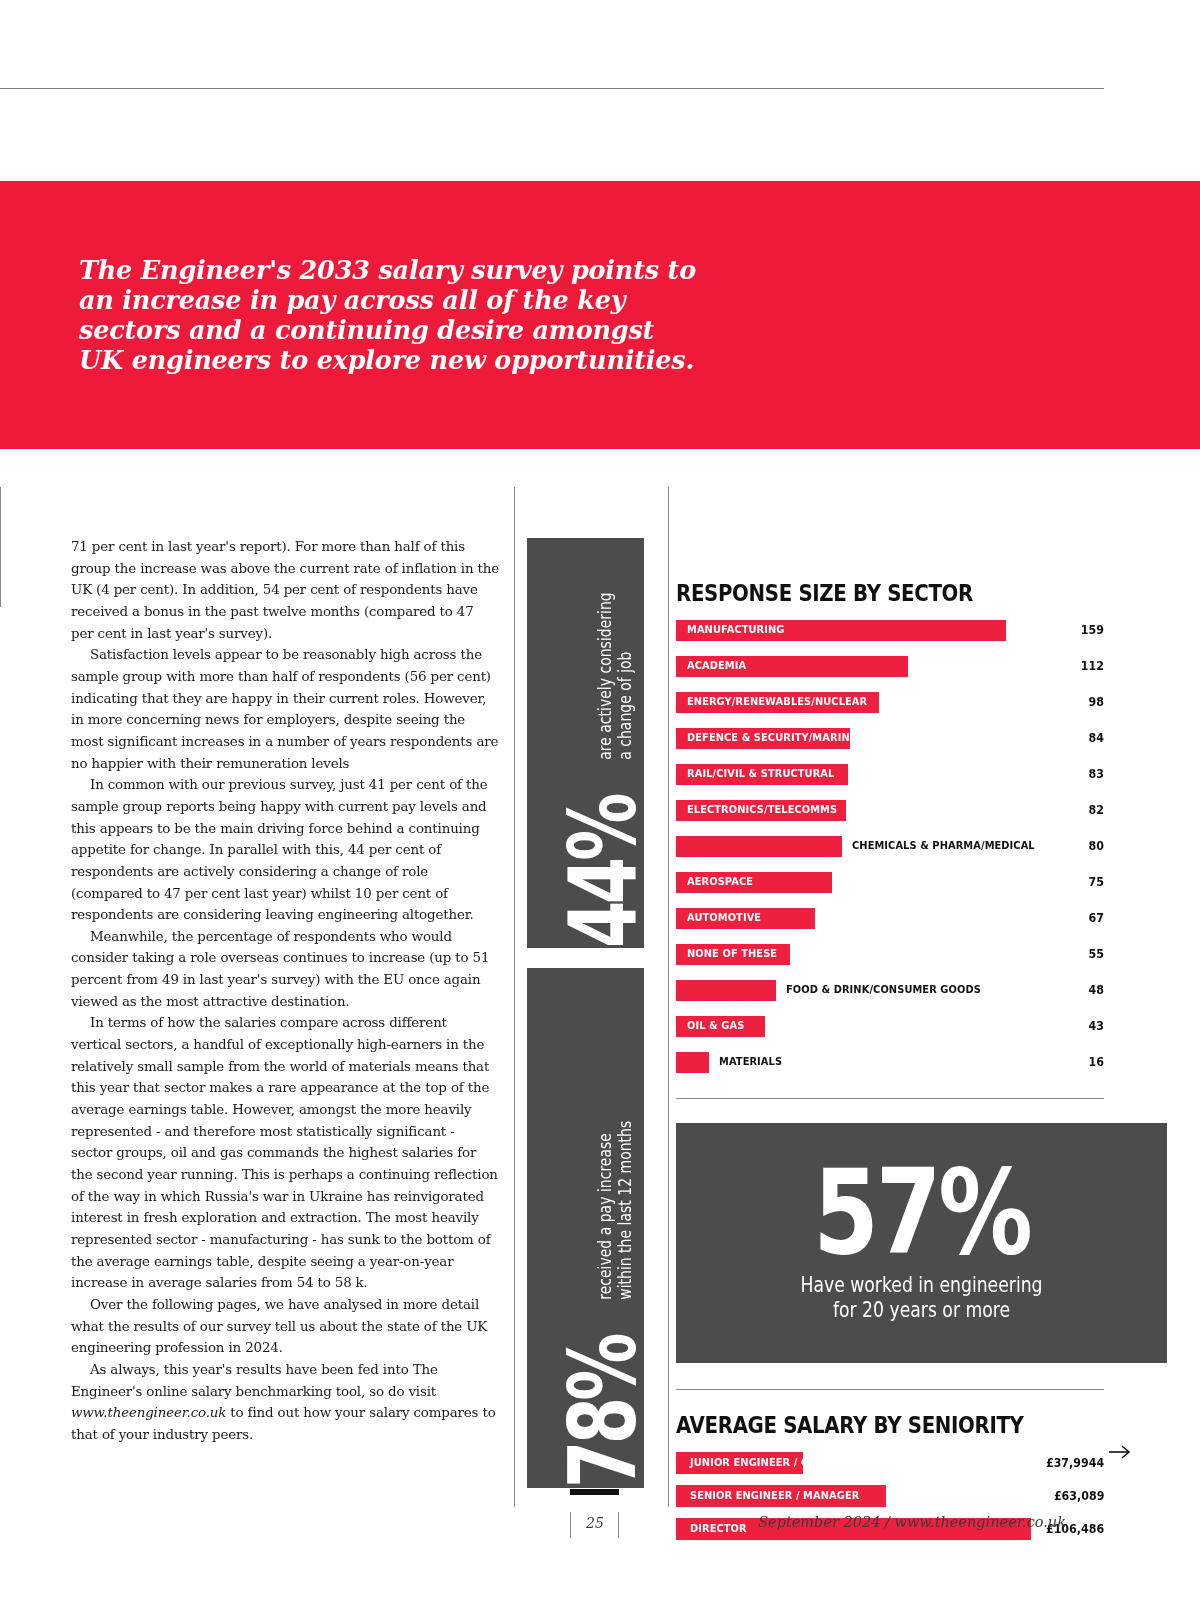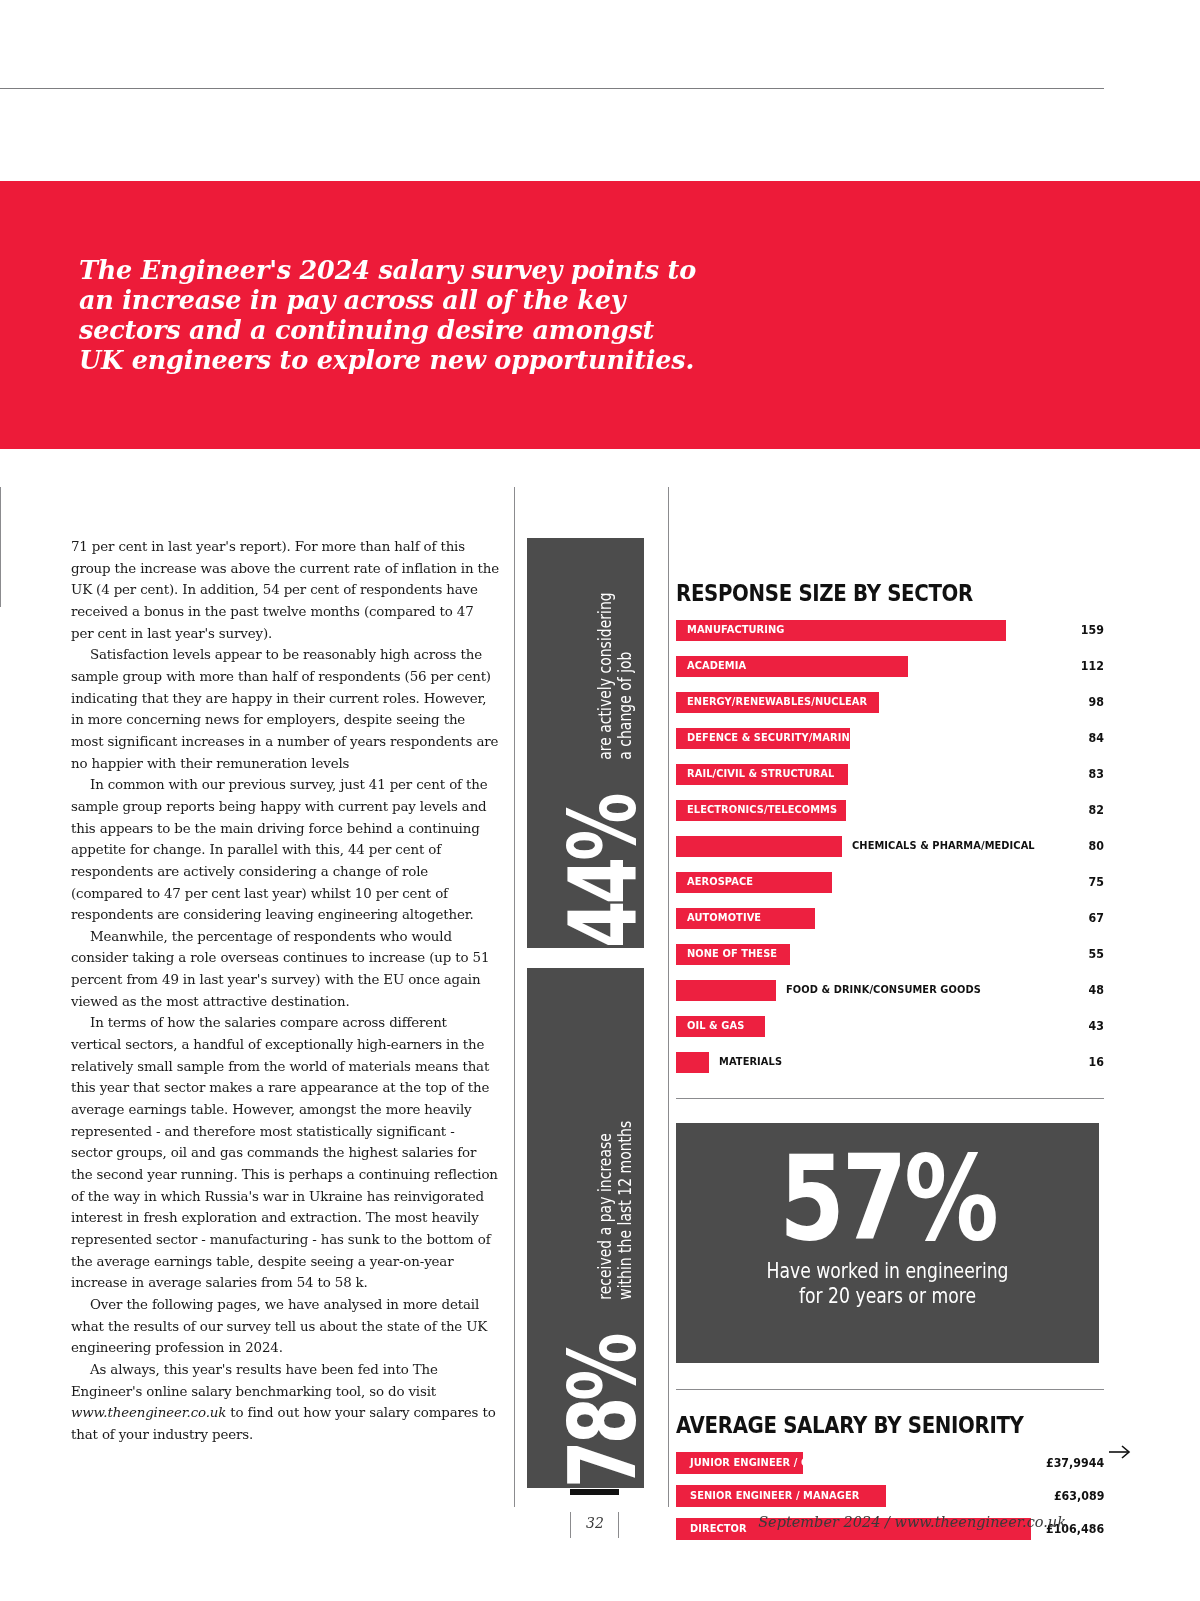--- a/index.html
+++ b/index.html
@@ -191,25 +191,25 @@
   
   .hrule {
     width: 100%;
     height: 1px;
     background: #8b8b8e;
   }
 
   
   .panel-57 {
     position: relative;
-    width: 423px;
+    width: 491px;
     height: 240px;
     background: #4c4c4c;
     text-align: center;
-    padding-top: 18px;
+    padding-top: 32px;
   }
   .panel-57-num {
     color: #ffffff;
     font-family: "DejaVu Sans", sans-serif;
     font-weight: 700;
     font-size: 118px;
     line-height: 0.97;
     letter-spacing: -4px;
     transform: scaleX(0.80);
   }
@@ -319,21 +319,21 @@
   }
 </style>
 </head>
 <body>
 
 <div class="page">
 
   <div class="top-rule"></div>
 
   <div class="banner">
-    <div class="banner-text">The Engineer's 2024 salary survey points to an increase in pay across all of the key sectors and a continuing desire amongst UK engineers to explore new opportunities.</div>
+    <div class="banner-text">The Engineer's 2033 salary survey points to an increase in pay across all of the key sectors and a continuing desire amongst UK engineers to explore new opportunities.</div>
   </div>
 
   <div class="vrule vrule-left"></div>
   <div class="vrule vrule-mid"></div>
   <div class="vrule vrule-right"></div>
 
   <div class="body-col">
     <p>71 per cent in last year's report). For more than half of this group the increase was above the current rate of inflation in the UK (4 per cent). In addition, 54 per cent of respondents have received a bonus in the past twelve months (compared to 47 per cent in last year's survey).</p>
     <p class="indent">Satisfaction levels appear to be reasonably high across the sample group with more than half of respondents (56 per cent) indicating that they are happy in their current roles. However, in more concerning news for employers, despite seeing the most significant increases in a number of years respondents are no happier with their remuneration levels</p>
     <p class="indent">In common with our previous survey, just 41 per cent of the sample group reports being happy with current pay levels and this appears to be the main driving force behind a continuing appetite for change. In parallel with this, 44 per cent of respondents are actively considering a change of role (compared to 47 per cent last year) whilst 10 per cent of respondents are considering leaving engineering altogether.</p>
@@ -471,16 +471,16 @@
   </div>
 
   <svg class="next-arrow" viewBox="0 0 24 20">
     <line x1="1" y1="10" x2="20" y2="10" stroke="#111" stroke-width="1.6"></line>
     <polyline points="14,4 21,10 14,16" fill="none" stroke="#111" stroke-width="1.6"></polyline>
   </svg>
 
   <div class="footer-tick"></div>
   <div class="footer-bar-l"></div>
   <div class="footer-bar-r"></div>
-  <div class="page-num">32</div>
+  <div class="page-num">25</div>
   <div class="footer-right">September 2024 / www.theengineer.co.uk</div>
 
 </div>
 
 </body></html>

